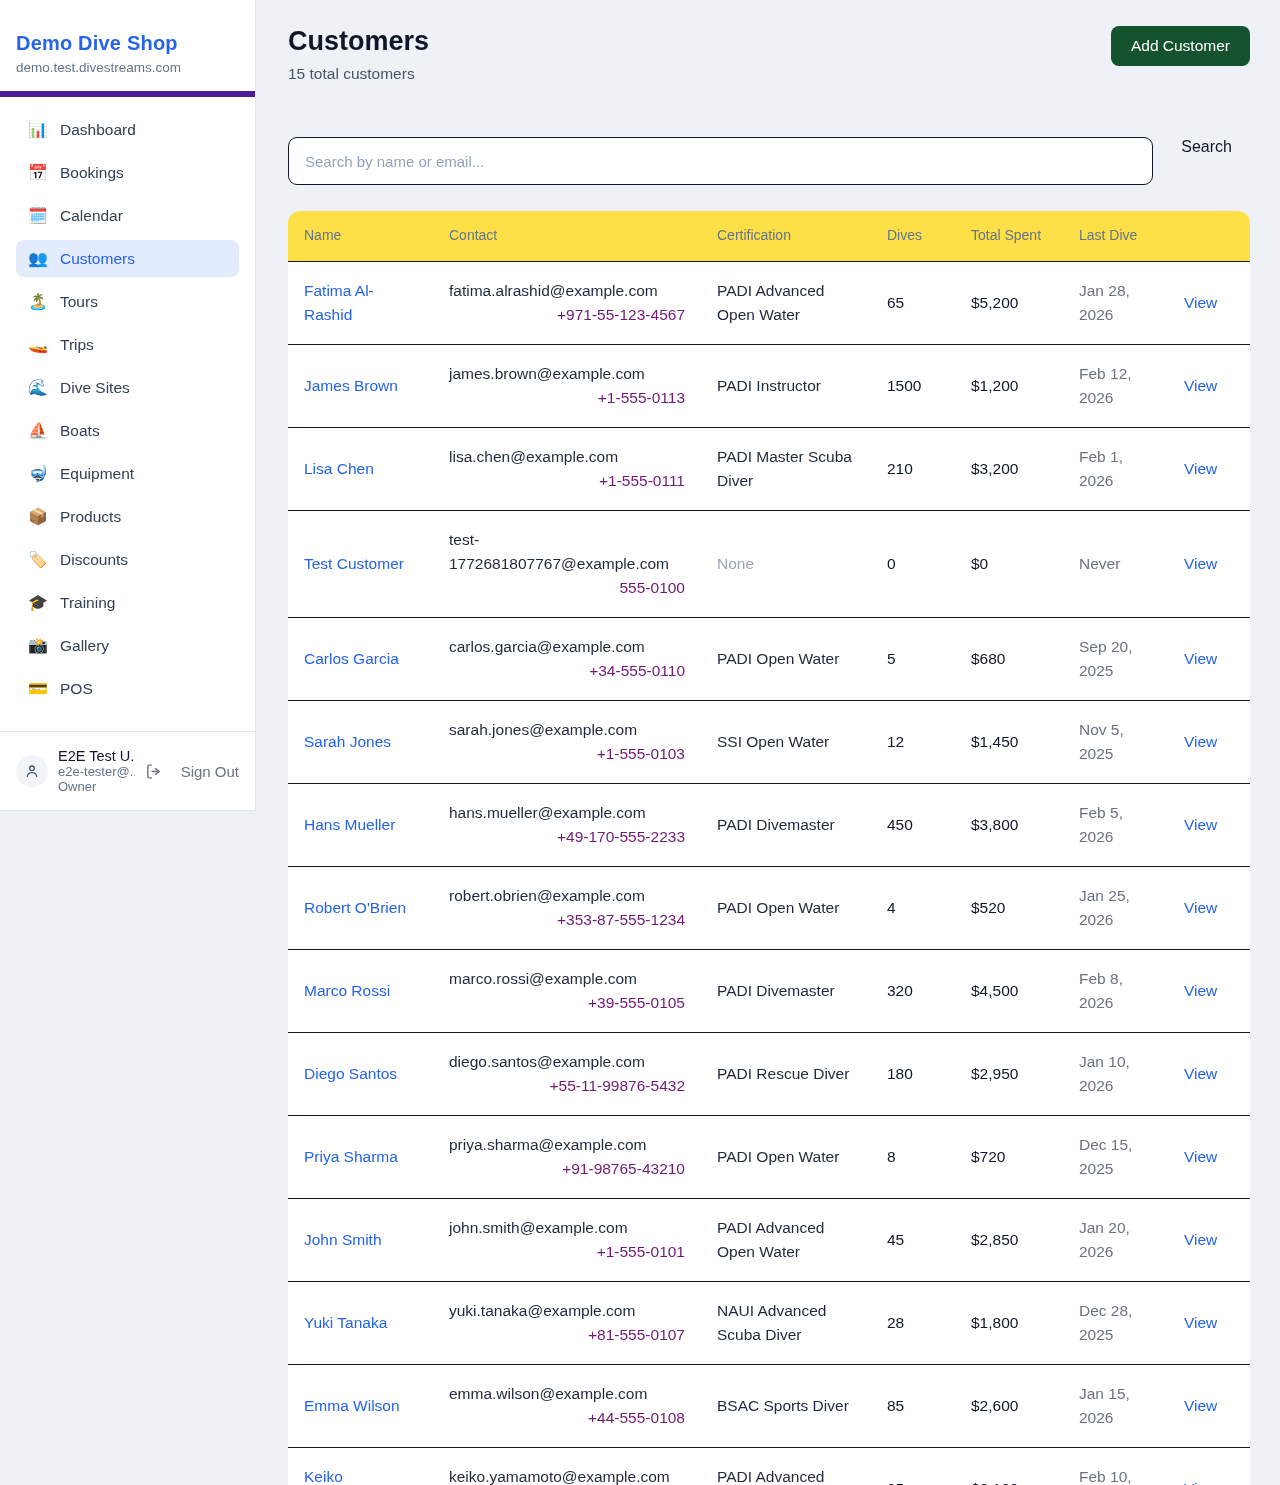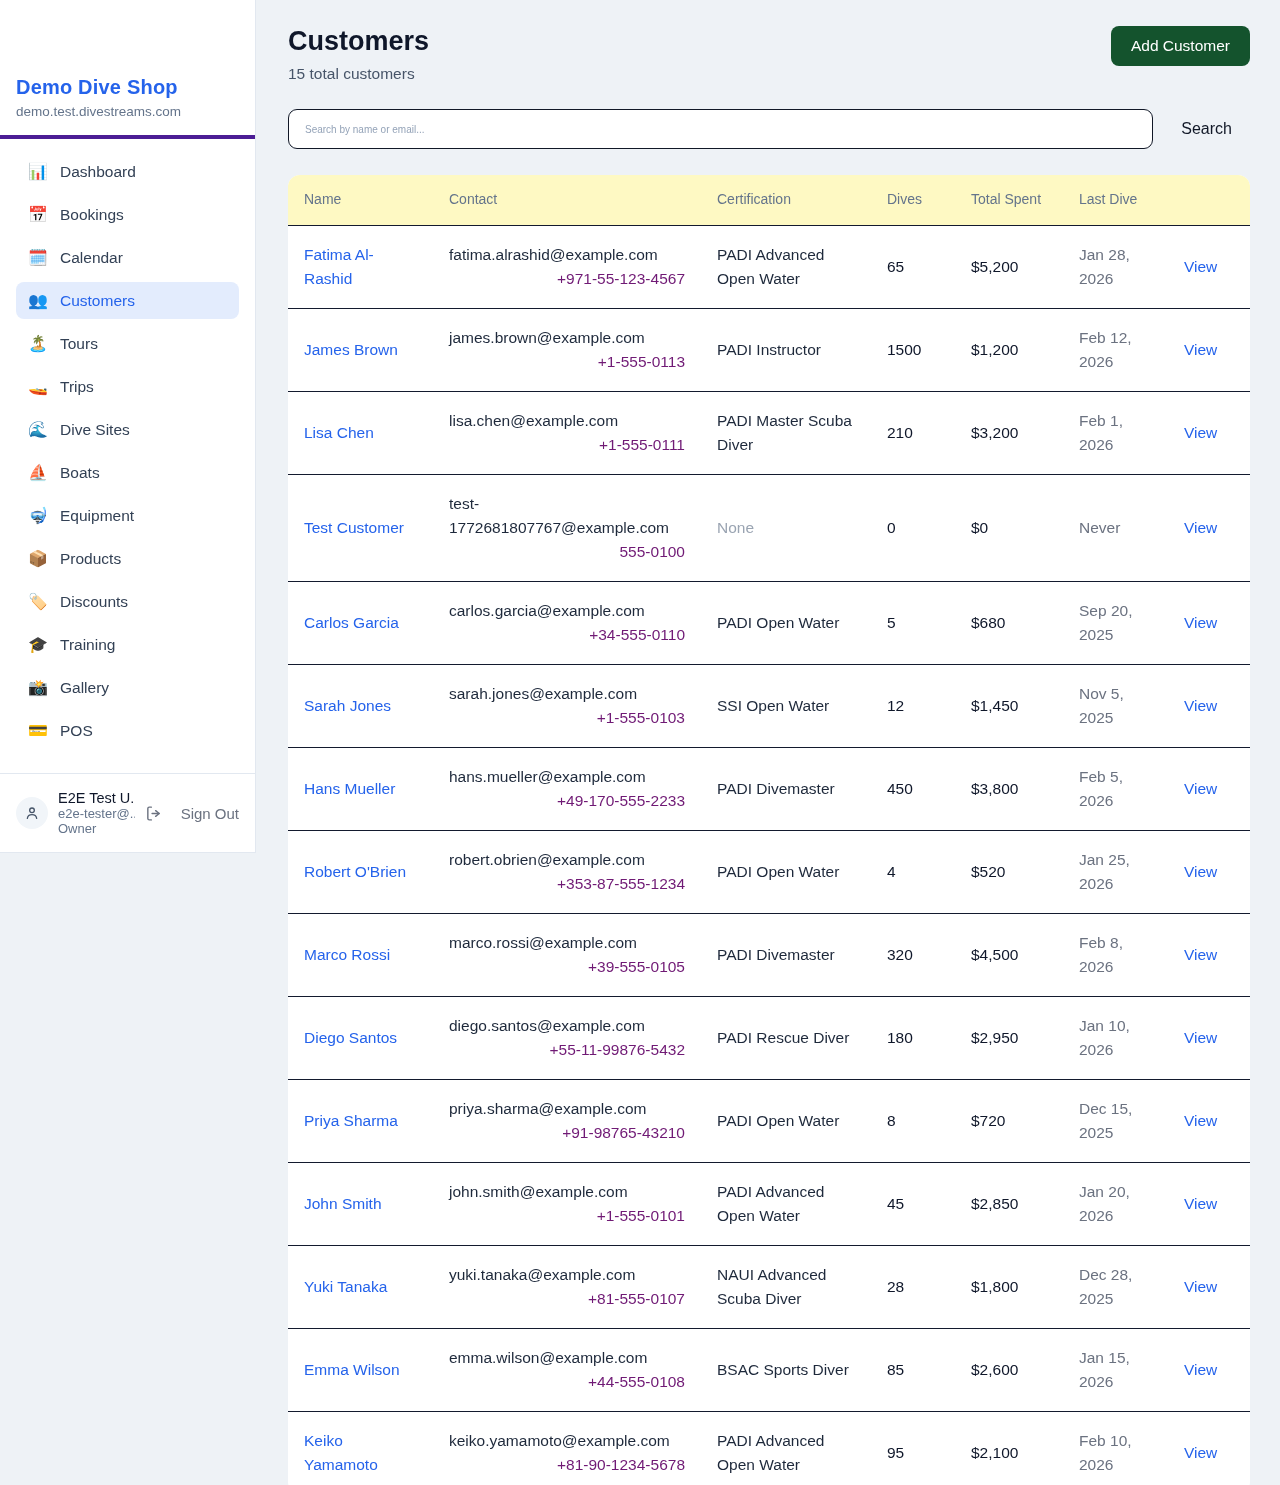--- a/index.html
+++ b/index.html
@@ -14,22 +14,21 @@
   .sidebar {
     position: absolute;
     left: 0; top: 0;
     width: 256px;
     background: #ffffff;
     border-right: 1px solid #e2e8f0;
     border-bottom: 1px solid #e2e8f0;
   }
   .sidebar-header {
     padding: 32px 16px 16px 16px;
-    border-bottom: 4px solid #4c1d95;
-    margin-top: 44px;
+    border-bottom: 6px solid #4c1d95;
   }
   .shop-name {
     font-size: 20px;
     font-weight: bold;
     color: #2563eb;
     letter-spacing: .2px;
   }
   .shop-domain {
     margin-top: 5px;
     font-size: 13.5px;
@@ -138,29 +137,30 @@
     font-weight: 500;
     cursor: pointer;
   }
   .search-row {
     margin-top: 26px;
     display: flex;
     align-items: center;
   }
   .search-input {
     flex: 1;
-    height: 40px;
+    height: 48px;
     border: 1.5px solid #111827;
     border-radius: 9px;
     padding: 0 16px;
     font-family: inherit;
-    font-size: 10px;
+    font-size: 15px;
     color: #0f172a;
     background: #ffffff;
     outline: none;
+    margin-top: 28px;
   }
   .search-input::placeholder { color: #94a3b8; }
   .search-btn {
     border: none;
     background: transparent;
     font-family: Liberation Sans, sans-serif;
     font-size: 16px;
     color: #111827;
     margin-left: 28px;
     margin-right: 18px;
@@ -172,21 +172,21 @@
     background: #ffffff;
     border-radius: 12px;
     overflow: hidden;
   }
   table {
     width: 100%;
     border-collapse: collapse;
     table-layout: fixed;
   }
   thead th {
-    background: #fef9c3;
+    background: #fde047;
     color: #64748b;
     font-size: 14px;
     font-weight: normal;
     text-align: left;
     padding: 14px 16px;
     border-bottom: 1.5px solid #131a2e;
     vertical-align: middle;
     line-height: 1.55;
   }
   th.col-name     { width: 145px; }

